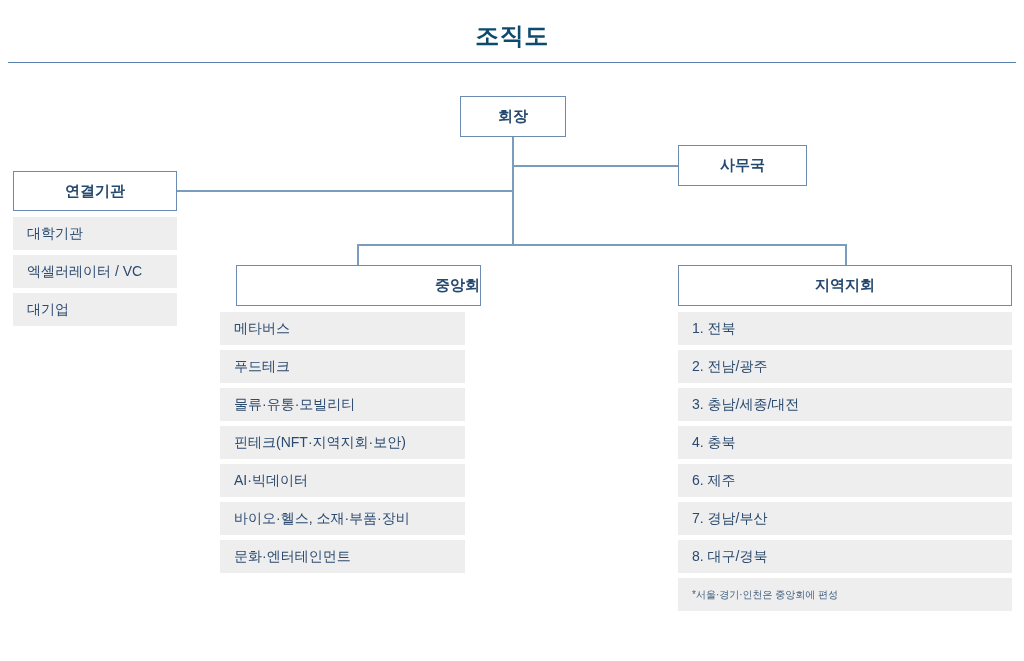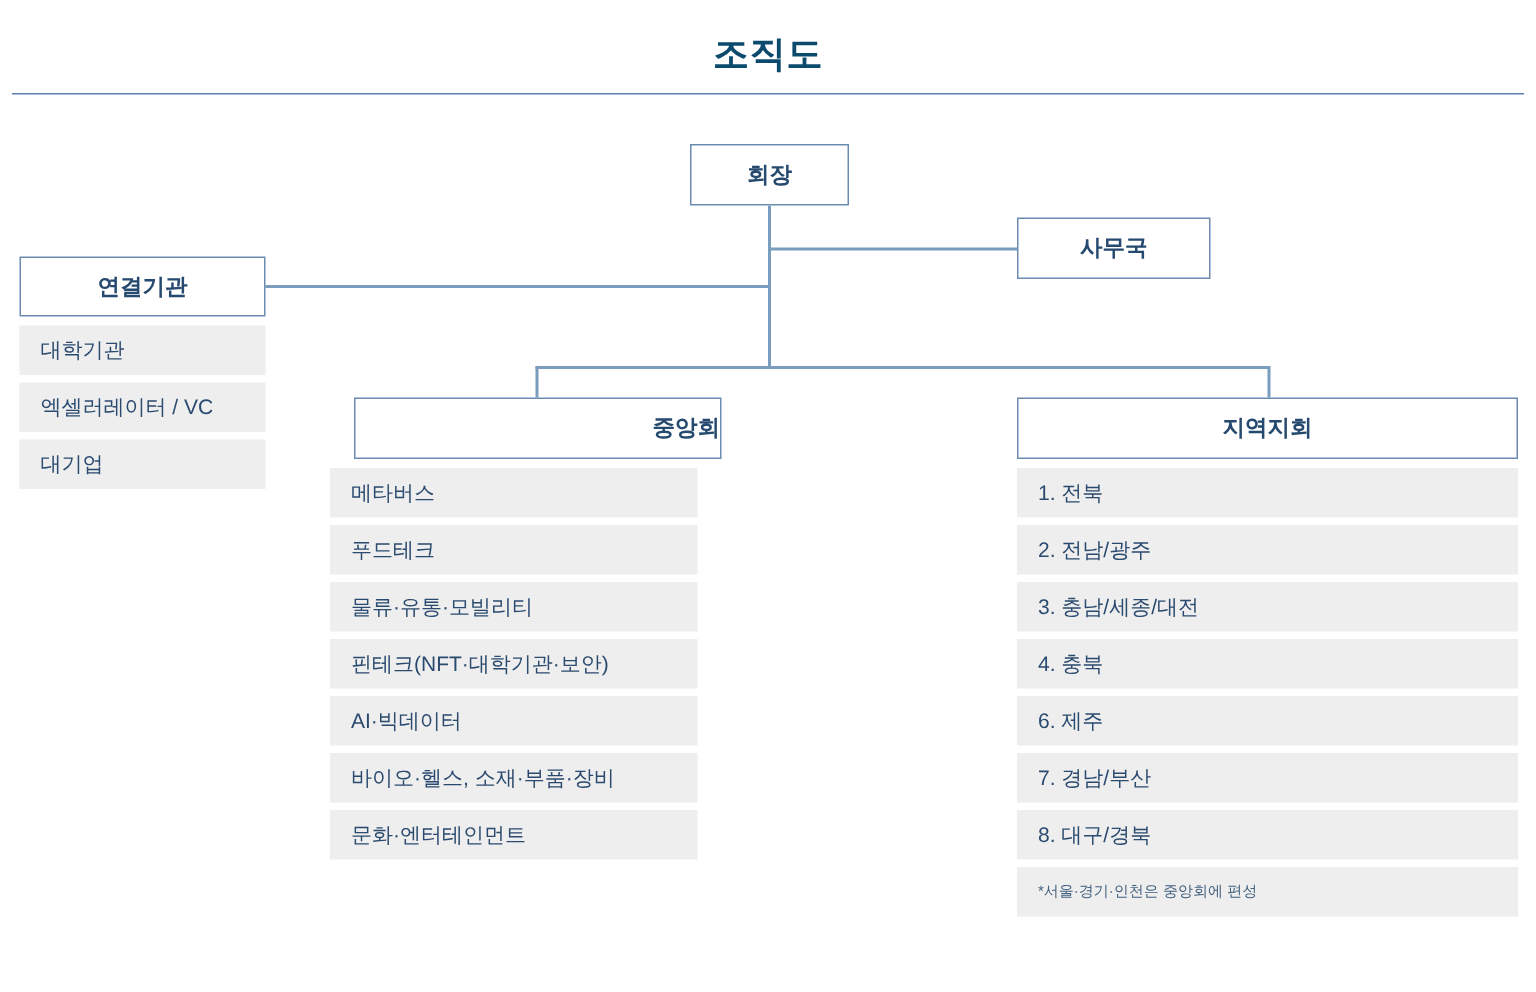--- a/index.html
+++ b/index.html
@@ -150,21 +150,21 @@
 
   <div class="item-list list-affiliate">
       <div class="item">대학기관</div>
       <div class="item">엑셀러레이터 / VC</div>
       <div class="item">대기업</div>
     </div>
   <div class="item-list list-central">
       <div class="item">메타버스</div>
       <div class="item">푸드테크</div>
       <div class="item">물류·유통·모빌리티</div>
-      <div class="item">핀테크(NFT·대학기관·보안)</div>
+      <div class="item">핀테크(NFT·지역지회·보안)</div>
       <div class="item">AI·빅데이터</div>
       <div class="item">바이오·헬스, 소재·부품·장비</div>
       <div class="item">문화·엔터테인먼트</div>
     </div>
   <div class="item-list list-regional">
       <div class="item">1. 전북</div>
       <div class="item">2. 전남/광주</div>
       <div class="item">3. 충남/세종/대전</div>
       <div class="item">4. 충북</div>
       <div class="item">6. 제주</div>

